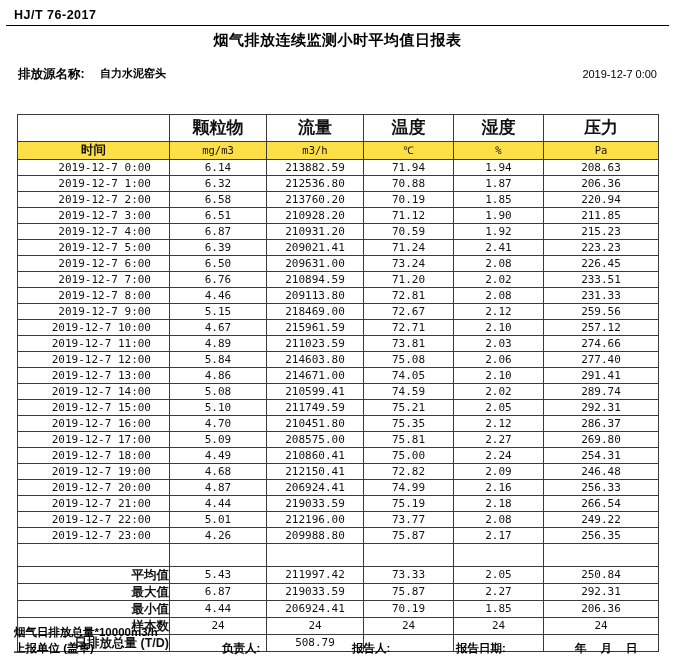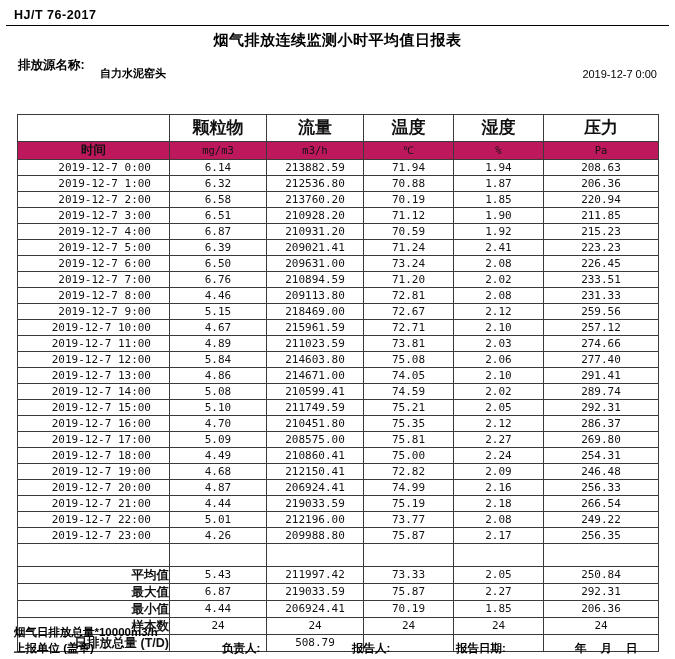--- a/index.html
+++ b/index.html
@@ -45,21 +45,21 @@
     top: 31px;
     width: 675px;
     text-align: center;
     font-size: 15px;
     font-weight: bold;
     letter-spacing: 0.5px;
   }
   .src-label {
     position: absolute;
     left: 18px;
-    top: 57px;
+    top: 66px;
     font-size: 12.5px;
     font-weight: bold;
   }
   .src-value {
     position: absolute;
     left: 100px;
     top: 66px;
     font-size: 11px;
     font-weight: bold;
   }
@@ -102,21 +102,21 @@
   col.c-d5 { width: 115px; }
 
   tr.head-names td {
     height: 26px;
     line-height: 26px;
     font-size: 17px;
     font-weight: bold;
     font-family: "Liberation Sans", sans-serif;
   }
   tr.head-units td {
-    background: #be185d;
+    background: #fde047;
     height: 17px;
     line-height: 17px;
     font-size: 10.5px;
   }
   tr.head-units td.time-cell {
     font-size: 12.5px;
     font-weight: bold;
     font-family: "Liberation Sans", sans-serif;
   }
   tr.data td.time-cell {

